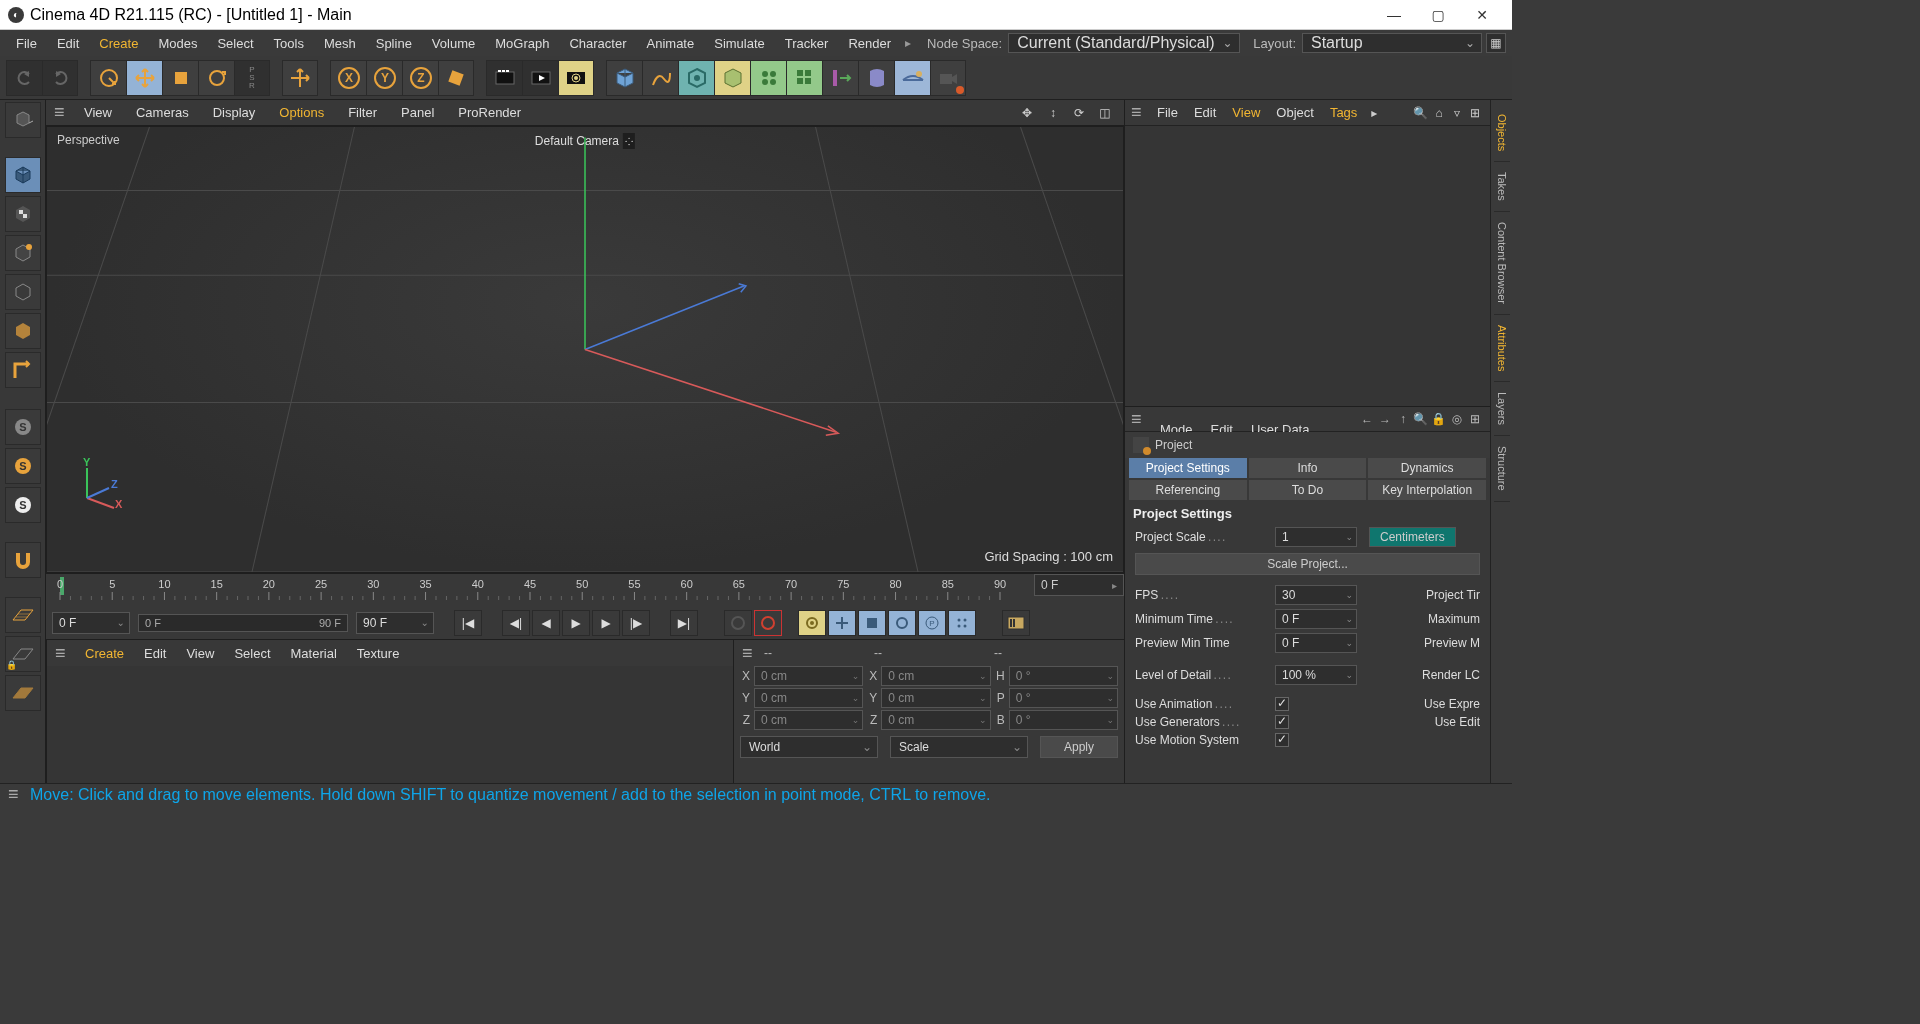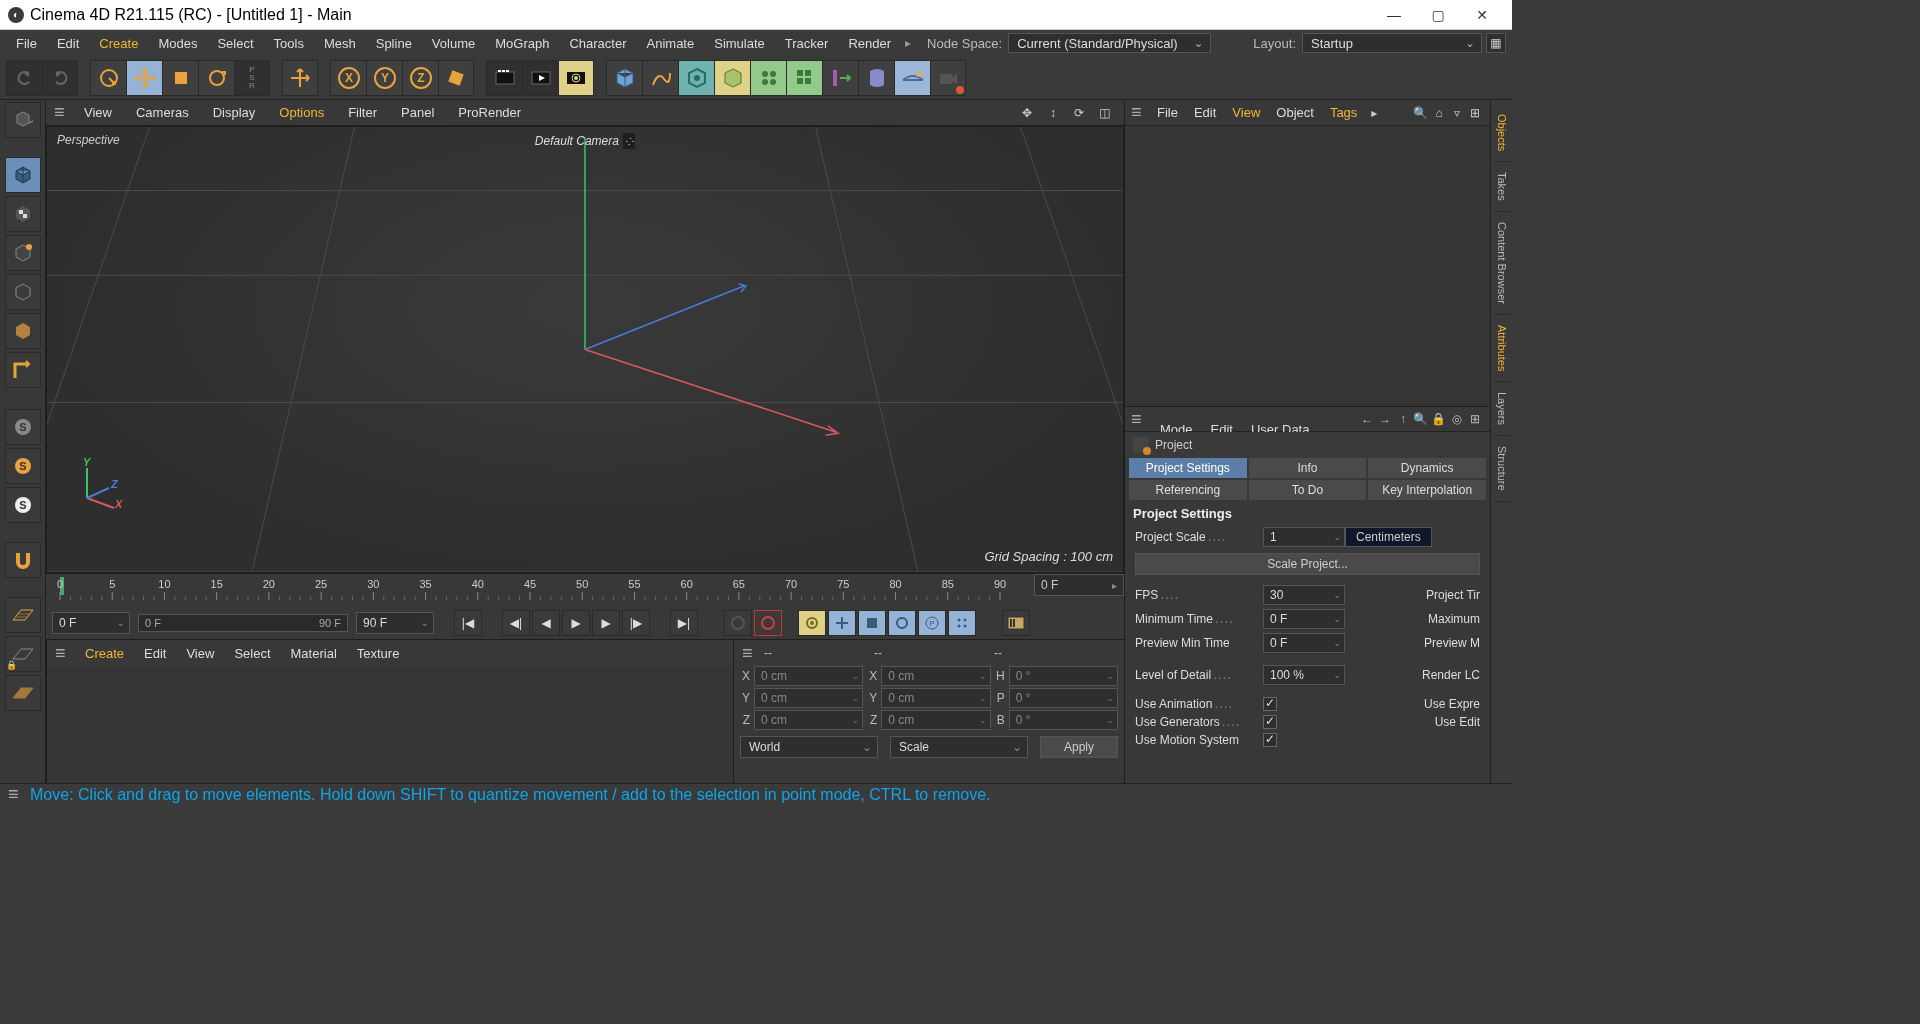--- a/index.html
+++ b/index.html
@@ -6,21 +6,21 @@
 body { background: #3a3a3a; color: #ccc; font-size: 12px; overflow: hidden; width: 1512px; height: 805px; }
 .titlebar { height: 30px; background: #fff; color: #000; display: flex; align-items: center; padding: 0 8px; border-bottom: 1px solid #ccc; }
 .titlebar .app-icon { width:16px; height:16px; background:#3a3a3a; border-radius:50%; margin-right:6px; display:flex; align-items:center; justify-content:center; color:#fff; font-size:10px; }
 .titlebar .title { flex:1; font-size:16px; }
 .titlebar .win-btn { width:44px; height:28px; display:flex; align-items:center; justify-content:center; font-size:14px; color:#333; cursor:pointer; }
 .menubar { height:26px; background:#3a3a3a; display:flex; align-items:center; padding:0 6px; gap:0; }
 .menubar .mitem { padding:4px 10px; color:#ddd; font-size:13px; cursor:pointer; white-space:nowrap; }
 .menubar .mitem.accent { color:#f2b632; }
 .menubar .sep-chevron { padding:0 4px; color:#999; }
 .menubar .label { color:#bbb; font-size:13px; padding:0 6px 0 12px;}
-.menubar .dropdown { background:#2e2e2e; border:1px solid #555; height:20px; padding:0 32px 0 8px; color:#ddd; font-size:13px; position:relative; min-width:170px; display:flex; align-items:center;}
+.menubar .dropdown { background:#2e2e2e; border:1px solid #555; height:20px; padding:0 24px 0 8px; color:#ddd; font-size:16px; position:relative; min-width:170px; display:flex; align-items:center;}
 .menubar .dropdown.sm { min-width:180px; }
 .menubar .dropdown::after { content:"⌄"; position:absolute; right:6px; color:#aaa; font-size:12px; }
 .menubar .dd-icon { background:#2e2e2e; border:1px solid #555; height:20px; width:20px; display:flex; align-items:center; justify-content:center; margin-left:4px;}
 
 .toolbar { height:44px; background:#393939; display:flex; align-items:center; padding:0 6px; gap:4px; border-bottom:1px solid #1f1f1f;}
 .tbtn { width:36px; height:36px; background:#3f3f3f; border:1px solid #2a2a2a; display:flex; align-items:center; justify-content:center; cursor:pointer; }
 .tbtn.dark { background:#303030; }
 .tbtn.sel { background:#94b3d6; }
 .tbtn.cyan { background:#6fb3b0; }
 .tbtn.green { background:#93c98a; }
@@ -39,21 +39,21 @@
 .leftbar .lb.biggap { margin-top:18px; }
 
 .center { flex:1; display:flex; flex-direction:column; min-width:0; }
 .viewportbar { height:26px; background:#383838; display:flex; align-items:center; padding:0 8px; gap:4px; border-bottom:1px solid #1e1e1e;}
 .viewportbar .hamburger-icon { width:16px; color:#aaa;}
 .viewportbar .vitem { padding:0 10px; color:#ddd; font-size:13px; cursor:pointer;}
 .viewportbar .vitem.accent { color:#f2b632; }
 .viewportbar .sp { flex:1; }
 .viewportbar .vicon { width:22px; height:22px; display:flex; align-items:center; justify-content:center; color:#ccc; cursor:pointer;}
 
-.viewport-wrap { flex:1; background:#1d4ed8; position:relative; border:1px solid #1e1e1e; min-height:0;font-style:italic; }
+.viewport-wrap { flex:1; background:#1d4ed8; position:relative; border:1px solid #1e1e1e; min-height:0; }
 .vp-canvas { position:absolute; inset:0; background:
  linear-gradient(to right, rgba(255,255,255,0) 0%, rgba(255,255,255,0) 4%, rgba(0,0,0,0) 5%, rgba(0,0,0,0) 95%, rgba(255,255,255,0) 96%),
  radial-gradient(ellipse at 50% 40%, #3a3a3a 0%, #2e2e2e 70%);
  overflow:hidden;
 }
 .vp-persp { position:absolute; top:6px; left:10px; color:#ccc; font-size:12px; }
 .vp-cam { position:absolute; top:6px; left:50%; transform:translateX(-50%); color:#ddd; font-size:12px; display:flex; align-items:center; gap:4px;}
 .vp-cam .cam-icon { background:#1e1e1e; padding:1px 2px; font-size:10px;}
 .vp-grid { position:absolute; bottom:8px; right:10px; color:#ddd; font-size:13px; }
 .vp-gizmo { position:absolute; bottom:56px; left:22px; }
@@ -112,26 +112,26 @@
 .r-attrbar .ai { padding:0 9px; font-size:13px; color:#ddd;margin-top:20px;}
 .r-attrbar .sp{flex:1;}
 .r-attrbar .aic{ width:18px; color:#bbb; display:flex; justify-content:center;}
 .r-projrow { height:26px; display:flex; align-items:center; padding:0 8px; gap:6px; background:#3a3a3a;}
 .r-projrow .picon { width:16px; height:16px; background:#444; position:relative;}
 .r-projrow .picon .g { position:absolute; width:8px; height:8px; background:#d08a2c; border-radius:50%; bottom:-2px; right:-2px;}
 .tabrow { display:flex; gap:2px; padding:0 4px;}
 .tabrow .tab { flex:1; background:#4a4a4a; height:20px; display:flex; align-items:center; justify-content:center; font-size:12px; color:#ddd; cursor:pointer;}
 .tabrow .tab.sel { background:#5b7ea8; color:#fff;}
 .r-section-title { padding:6px 8px 4px; font-weight:600; color:#eee; font-size:13px;}
-.proprow { display:flex; align-items:center; padding:2px 10px; gap:0; font-size:12px;}
+.proprow { display:flex; align-items:center; padding:2px 10px; gap:12px; font-size:12px;}
 .proprow .plabel { flex:0 0 128px; color:#ddd; overflow:hidden; white-space:nowrap; }
 .proprow .dots::after{ content:" . . . ."; color:#888; letter-spacing:-1px;}
 .proprow .pin { width:82px; background:#2e2e2e; border:1px solid #555; height:20px; padding:0 16px 0 6px; color:#ddd; position:relative; display:flex; align-items:center;}
 .proprow .pin::after{content:"⌄"; position:absolute; right:3px; font-size:9px; color:#888;}
-.proprow .pbtn { background:#0f172a; border:1px solid #555; height:20px; padding:0 10px; display:flex; align-items:center;}
+.proprow .pbtn { background:#0f766e; border:1px solid #555; height:20px; padding:0 10px; display:flex; align-items:center;}
 .proprow .extra { flex:1; color:#ddd; text-align:right; overflow:hidden; white-space:nowrap;}
 .proprow .chk { width:14px; height:14px; background:#2e2e2e; border:1px solid #666; position:relative;}
 .proprow .chk.on::after{content:"✓"; position:absolute; top:-2px; left:1px; font-size:12px; color:#ddd;}
 .scalebtn { margin:4px 10px 8px; background:#4a4a4a; border:1px solid #555; height:22px; display:flex; align-items:center; justify-content:center; cursor:pointer;}
 
 .r-sidetabs { width:22px; background:#3a3a3a; border-left:1px solid #222; display:flex; flex-direction:column; align-items:center; padding-top:4px; gap:0;}
 .r-sidetabs .vt { writing-mode:vertical-rl; padding:10px 2px; font-size:11px; color:#bbb; cursor:pointer; border-bottom:1px solid #2a2a2a;}
 .r-sidetabs .vt.accent { color:#f2b632;}
 
 .statusbar { height:22px; background:#3a3a3a; display:flex; align-items:center; padding:0 8px; gap:8px; border-top:1px solid #222;}

